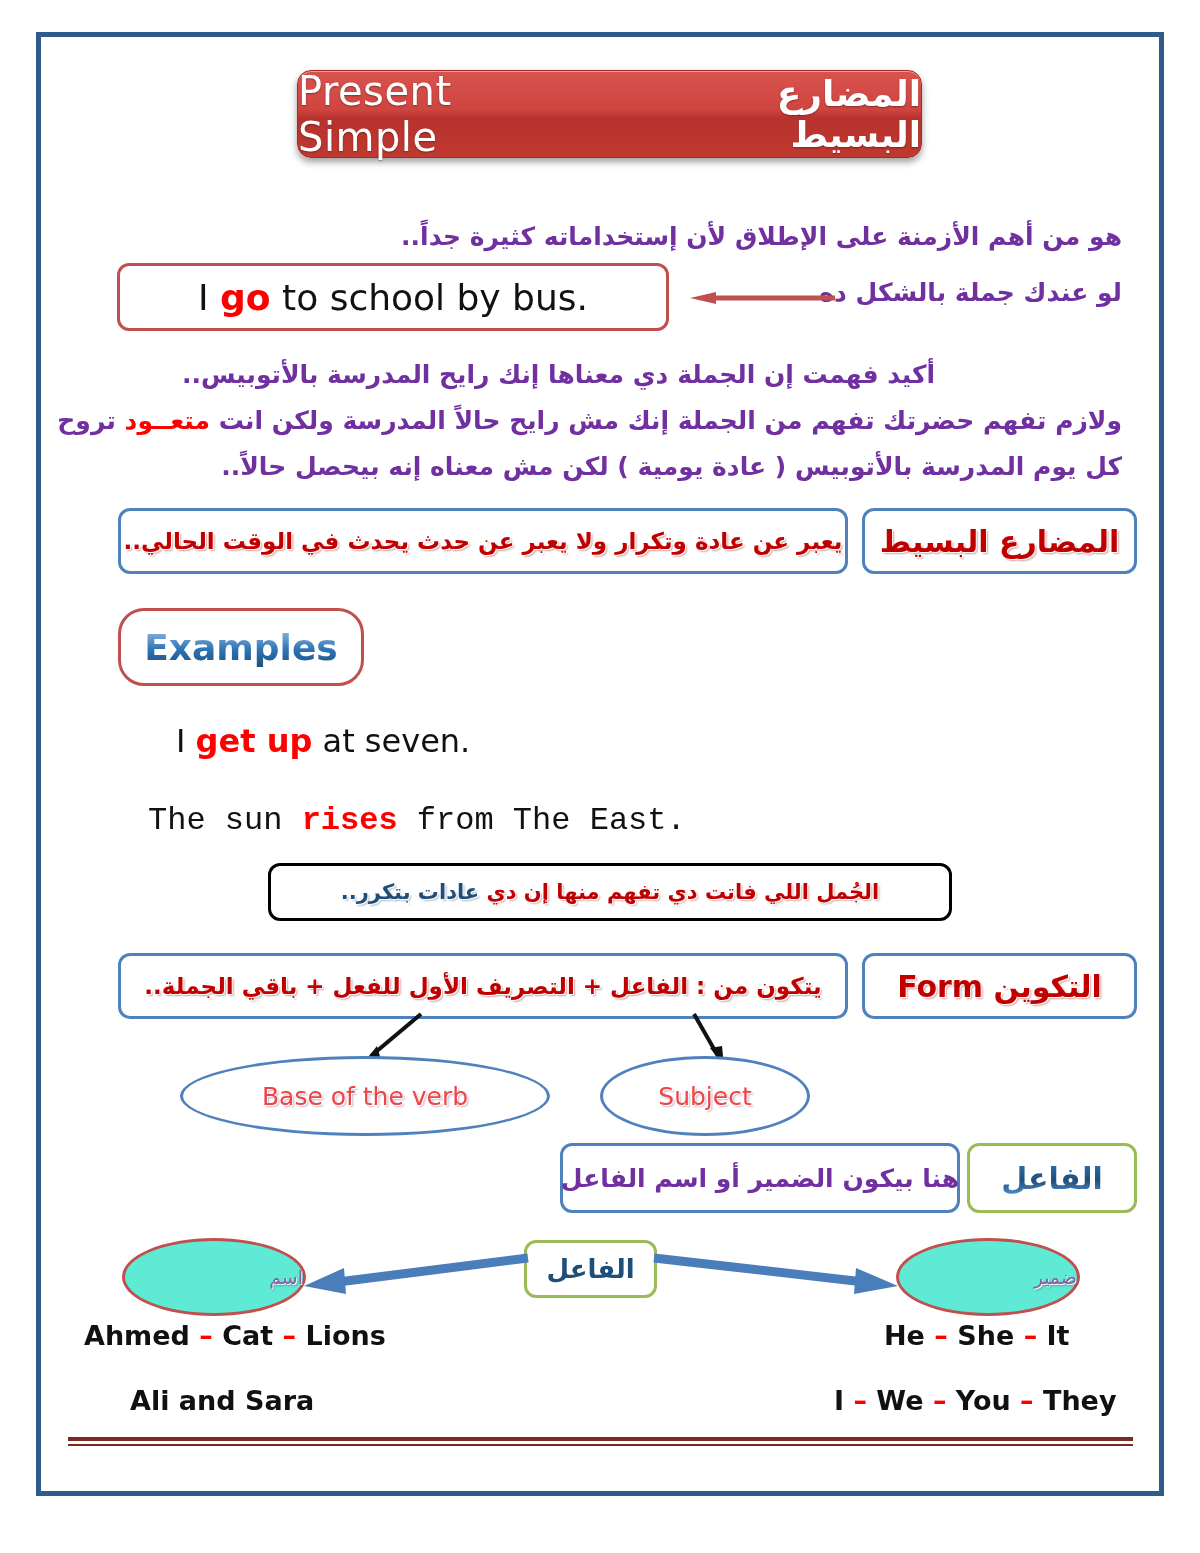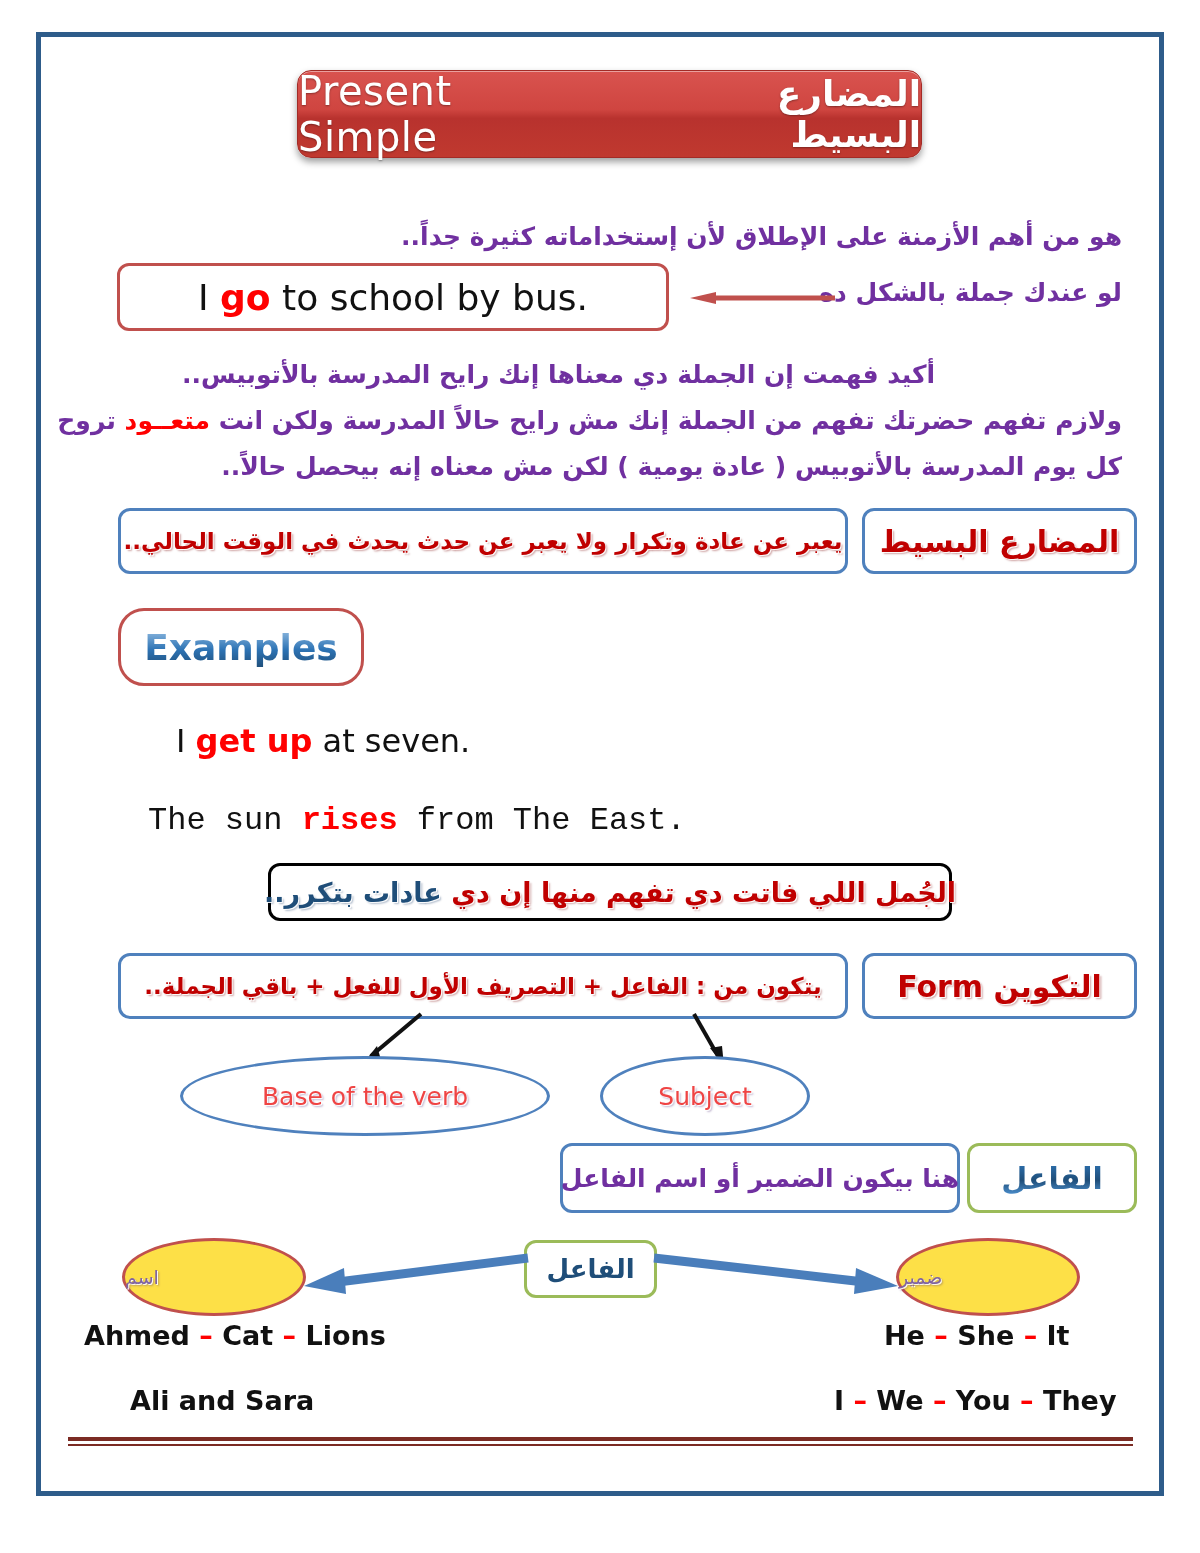--- a/index.html
+++ b/index.html
@@ -228,21 +228,21 @@
     border: 3px solid #000000;
     border-radius: 12px;
     background: #ffffff;
     box-sizing: border-box;
     display: flex;
     align-items: center;
     justify-content: center;
   }
   .note-text {
     direction: rtl;
-    font-size: 27px;
+    font-size: 21px;
     font-weight: bold;
     font-family: "DejaVu Sans", sans-serif;
     color: #c00000;
     text-shadow: 1px 1px 0 rgba(255,255,255,0.9), 2px 2px 2px rgba(120,0,0,0.3);
     white-space: nowrap;
   }
   .note-blue {
     color: #1f4e79;
     text-shadow: 1px 1px 0 rgba(255,255,255,0.9), 2px 2px 2px rgba(0,40,90,0.3);
   }
@@ -347,25 +347,25 @@
     direction: rtl;
     font-size: 26px;
     font-weight: bold;
     font-family: "DejaVu Sans", sans-serif;
     color: #1f4e79;
   }
   .circle {
     position: absolute;
     border: 3px solid #c0504d;
     border-radius: 50%;
-    background: #fde047;
-    box-sizing: border-box;
-    display: flex;
-    align-items: center;
-    justify-content: flex-start;
+    background: #5eead4;
+    box-sizing: border-box;
+    display: flex;
+    align-items: center;
+    justify-content: flex-end;
   }
   .circle-text {
     direction: rtl;
     font-size: 19px;
     font-family: "DejaVu Sans", sans-serif;
     color: #8064a2;
     text-shadow: 1px 1px 0 rgba(255,255,255,0.9), 2px 2px 2px rgba(80,50,120,0.35);
   }
   .circle-left  { left: 122px; top: 1238px; width: 184px; height: 78px; }
   .circle-right { left: 896px; top: 1238px; width: 184px; height: 78px; }

